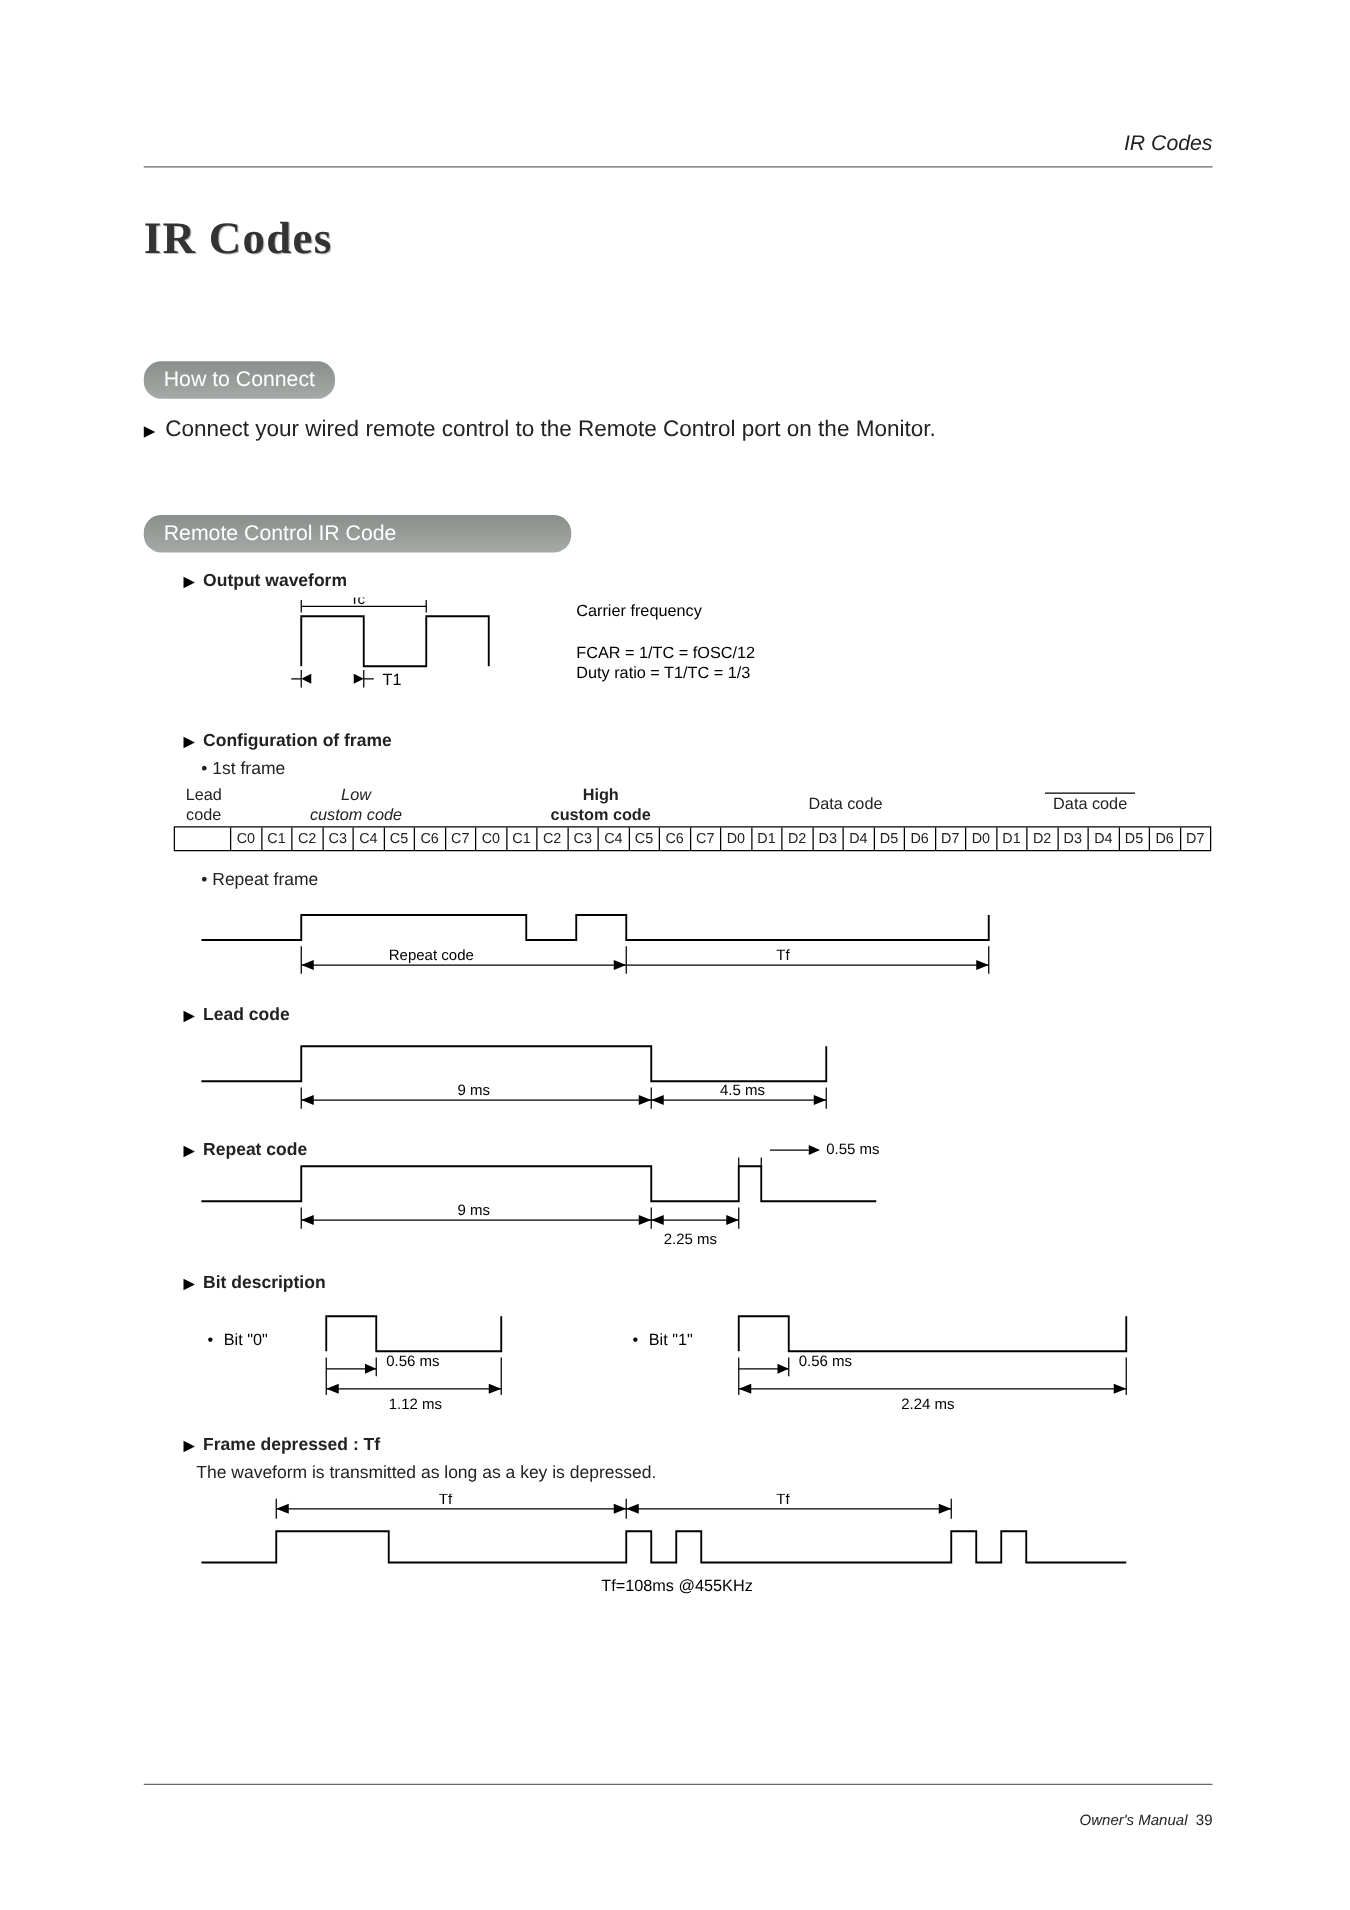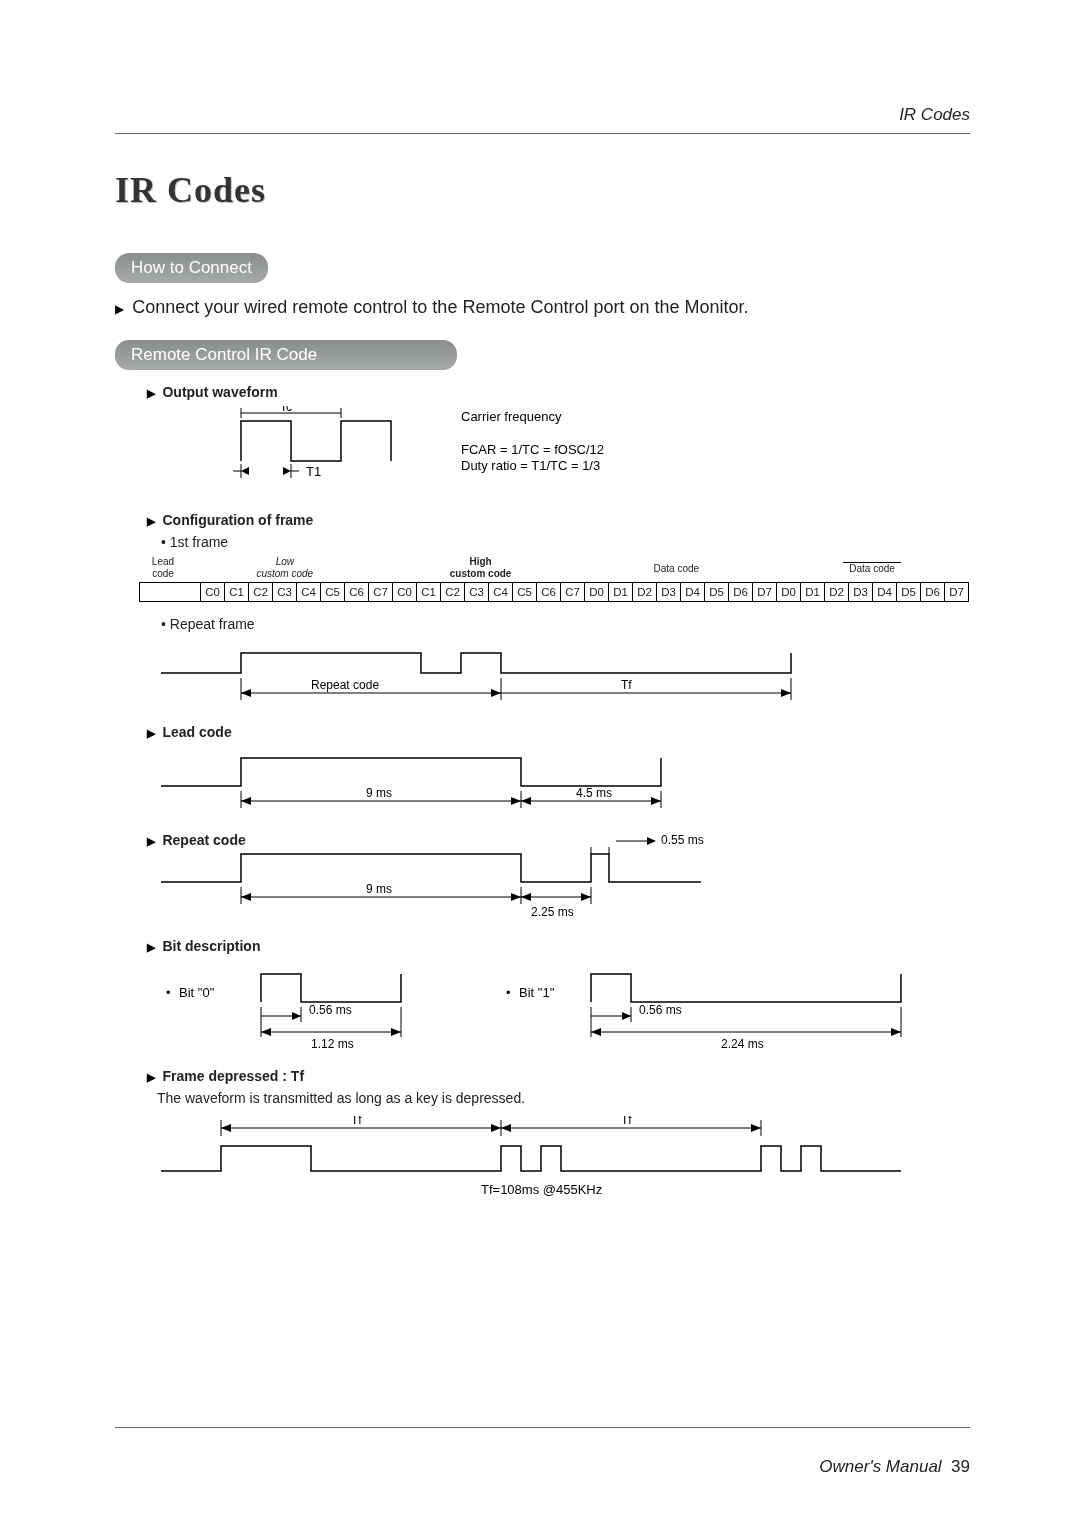--- a/index.html
+++ b/index.html
@@ -31,20 +31,21 @@
     margin-bottom: 42px;
   }
   .pill {
     display: inline-block;
     background: linear-gradient(#8a8f8c, #a6aaa7);
     color: #fff;
     font-size: 17px;
     padding: 5px 16px 5px 16px;
     border-radius: 14px;
     margin-bottom: 14px;
+    margin-top: 36px;
   }
   .pill-wide { padding-right: 140px; }
   .bullet-line { font-size: 18px; margin-bottom: 22px; }
   .bullet-tri::before {
     content: "▶";
     font-size: 12px;
     margin-right: 8px;
     color: #000;
   }
   .section { margin-bottom: 14px; margin-left: 8px; }
@@ -55,29 +56,29 @@
   }
   .sub-head::before {
     content: "▶"; font-size: 11px; margin-right: 7px; color: #000;
   }
   .body-text { font-size: 14px; margin-left: 34px; margin-bottom: 10px; }
   .dot-item { font-size: 14px; margin-left: 38px; margin-bottom: 6px; }
   .dot-item::before { content: "• "; }
   .diagram { margin-left: 38px; margin-bottom: 16px; text-align: center; }
   svg { display: block; }
   .footer {
-    position: absolute; bottom: 51px; right: 110px;
-    font-style: italic; font-size: 17px;
+    position: absolute; bottom: 65px; right: 110px;
+    font-style: italic; font-size: 12px;
   }
   .hr-bottom { position: absolute; bottom: 100px; left: 115px; right: 110px; border:0; border-top:1px solid #666;}
   
   .frame-wrap { margin-left: 16px; margin-top:4px; margin-bottom:14px; }
-  .frame-labels { display:flex; font-size:10px; text-align:center; line-height:1.2; margin-bottom:2px;}
+  .frame-labels { display:flex; font-size:13px; text-align:center; line-height:1.2; margin-bottom:2px;}
   .frame-labels div { }
-  .frame-tbl { display:flex; border:1px solid #000; width: 830px; font-size:11.5px; text-align:center;padding-left:16px;}
+  .frame-tbl { display:flex; border:1px solid #000; width: 830px; font-size:11.5px; text-align:center;}
   .frame-tbl .cell { border-right:1px solid #000; padding:3px 0; flex:1; }
   .frame-tbl .cell:last-child{border-right:0;}
   .lead-col { width:45px; flex:none; border-right:1px solid #000; }
 </style>
 </head>
 <body>
 
 <div class="page">
   <div class="header-right">IR Codes</div>
   <hr class="hr-top">

